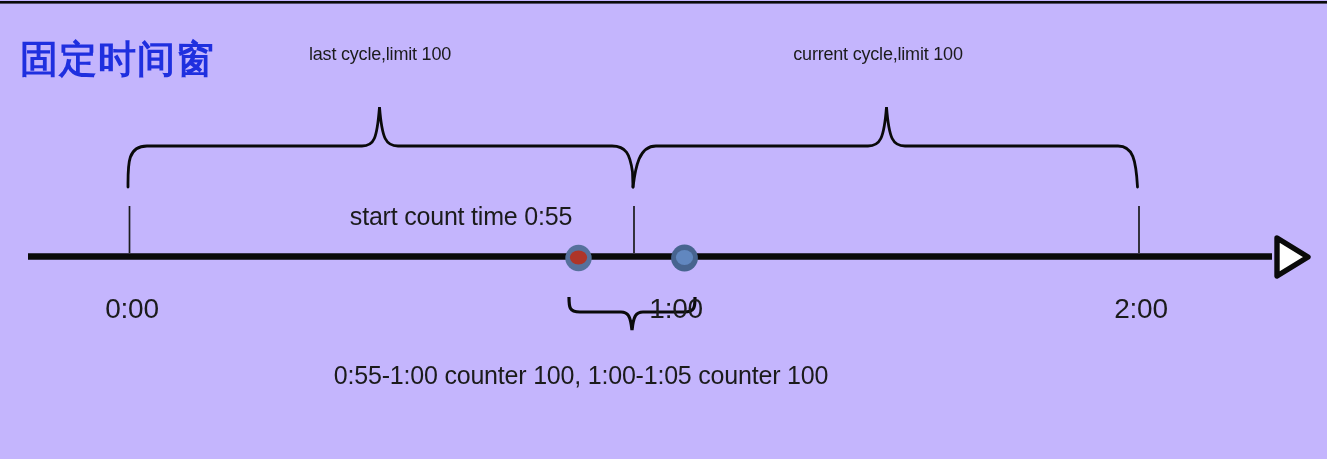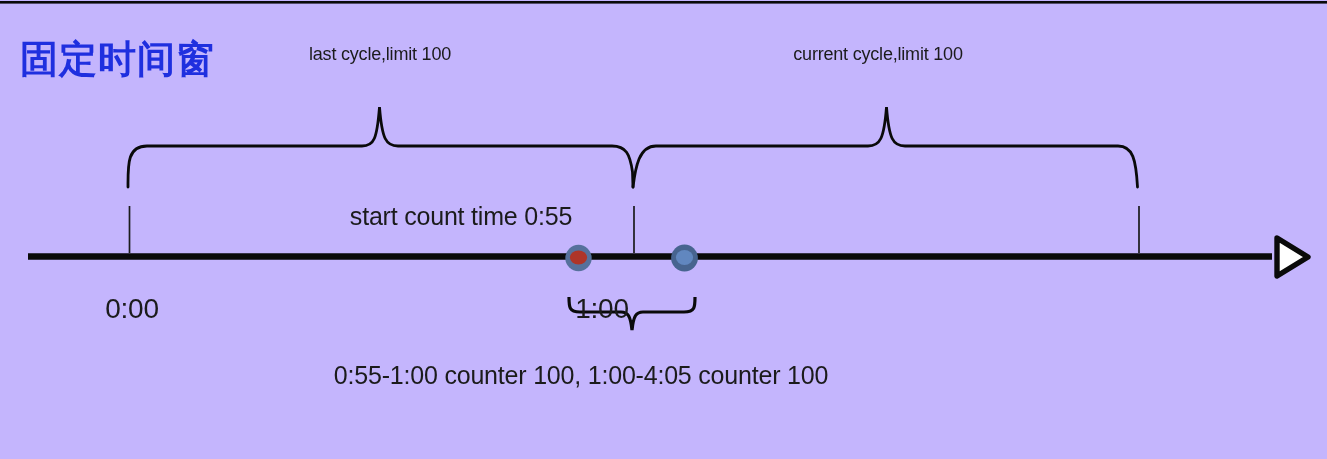--- a/index.html
+++ b/index.html
@@ -76,19 +76,20 @@
 
   <div class="lbl center cycle-lbl" style="left:220px;">last cycle,limit 100</div>
 
   <div class="lbl center cycle-lbl" style="left:718px;">current cycle,limit 100</div>
 
   <div class="lbl center marker-lbl" style="left:301px;">start count time 0:55</div>
 
 
   <div class="lbl center tick-lbl" style="left:62px;">0:00</div>
 
-  <div class="lbl center tick-lbl" style="left:532px;">1:00</div>
+  <div class="lbl center tick-lbl" style="left:563px;text-align:right;">1:00</div>
 
+  <div class="lbl center tick-lbl" style="left:1071px;">2:00</div>
 
-  <div class="lbl center bottom-lbl" style="left:221px;top:361px;">0:55-1:00 counter 100, 1:00-4:05 counter 100</div>
+  <div class="lbl center bottom-lbl" style="left:221px;top:361px;">0:55-1:00 counter 100, 1:00-1:05 counter 100</div>
 
 
 </div>
 
 </body></html>

